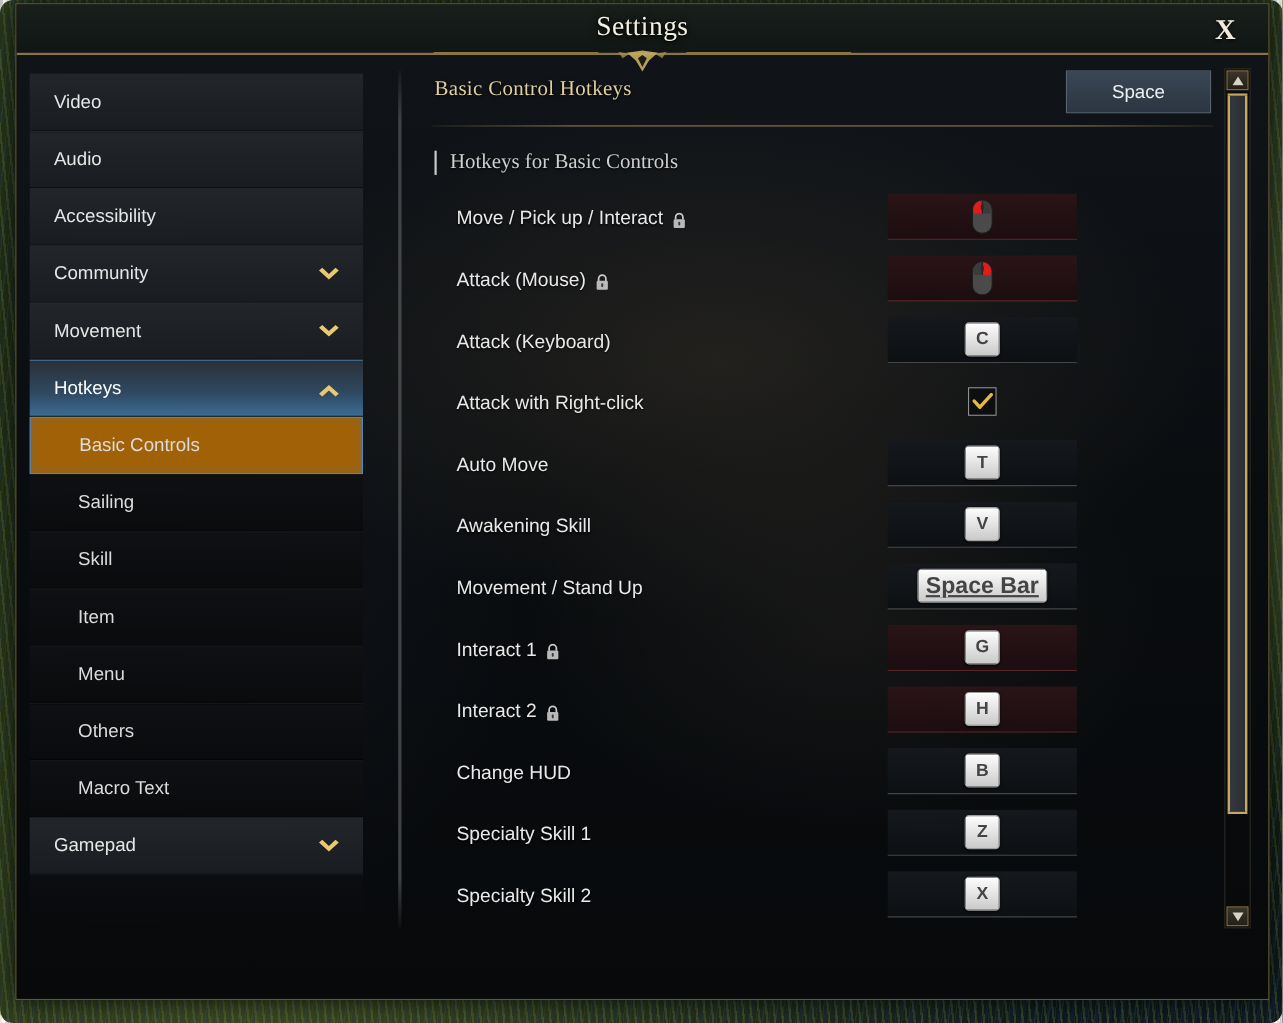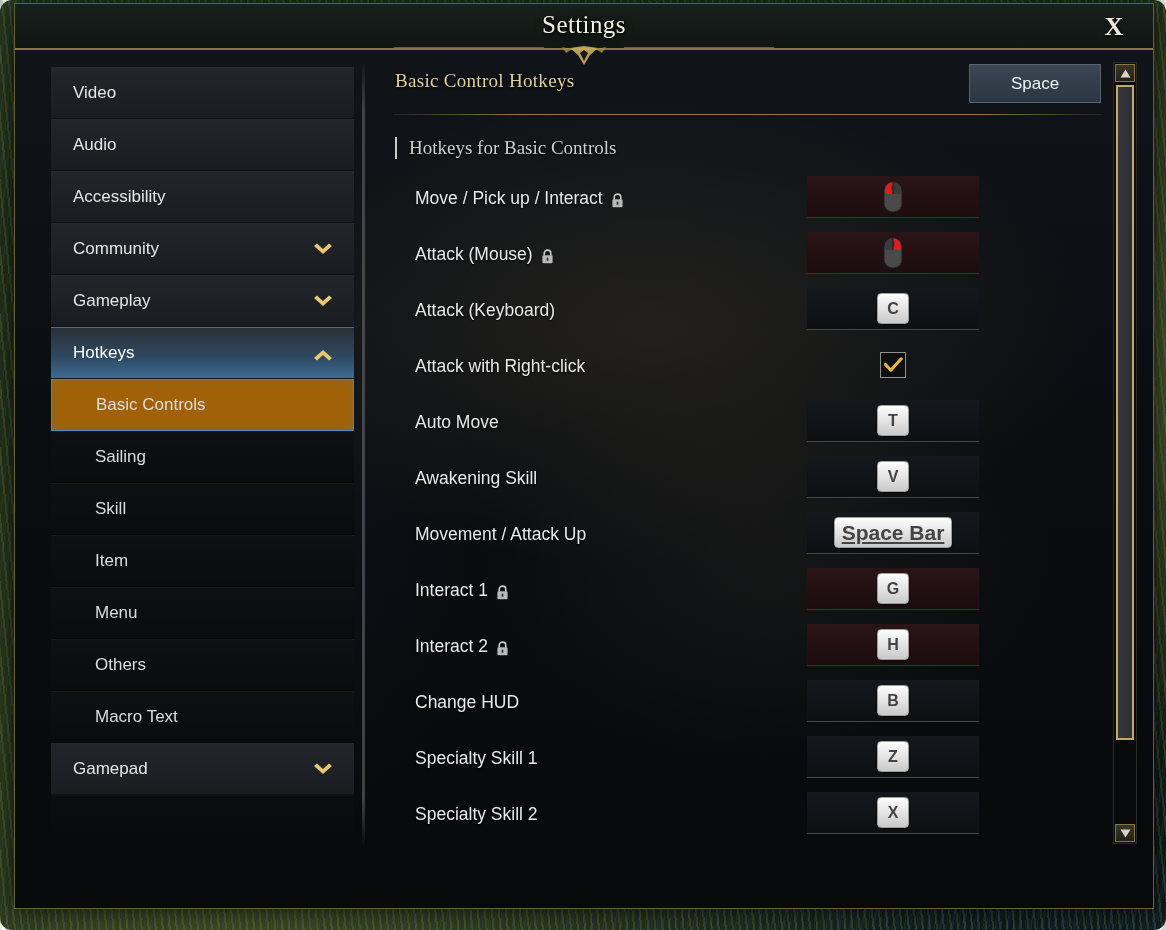--- a/index.html
+++ b/index.html
@@ -93,21 +93,21 @@
   
   .body-area {
     position: absolute;
     left: 0; top: 48px;
     width: 100%; height: 800px;
   }
 
   
   .sidebar {
     position: absolute;
-    left: 36px; top: 15px;
+    left: 12px; top: 15px;
     width: 303px; height: 775px;
   }
   .nav-item {
     position: relative;
     height: 52px;
     display: flex; align-items: center;
     padding-left: 22px;
     color: #e6e6e6;
     font-size: 17px;
     cursor: pointer;
@@ -358,21 +358,21 @@
             <div class="nav-item">
               <span>Accessibility</span>
             </div>
             <div class="nav-item">
               <span>Community</span>
               <span class="chev"><svg viewBox="0 0 22 14">
                   <path d="M2 3 L11 11 L20 3 L17 0.5 L11 6 L5 0.5 Z" fill="#e8c970"></path>
                 </svg></span>
             </div>
             <div class="nav-item">
-              <span>Gameplay</span>
+              <span>Movement</span>
               <span class="chev"><svg viewBox="0 0 22 14">
                   <path d="M2 3 L11 11 L20 3 L17 0.5 L11 6 L5 0.5 Z" fill="#e8c970"></path>
                 </svg></span>
             </div>
             <div class="nav-item expanded">
               <span>Hotkeys</span>
               <span class="chev"><svg viewBox="0 0 22 14">
                   <path d="M2 11 L11 3 L20 11 L17 13.5 L11 8 L5 13.5 Z" fill="#e8c970"></path>
                 </svg></span>
             </div>
@@ -492,21 +492,21 @@
             <div class="row">
               <div class="label">
                 <span>Awakening Skill</span>
               </div>
               <div class="binding">
                 <span class="keycap">V</span>
               </div>
             </div>
             <div class="row">
               <div class="label">
-                <span>Movement / Attack Up</span>
+                <span>Movement / Stand Up</span>
               </div>
               <div class="binding">
                 <span class="keycap wide">Space Bar</span>
               </div>
             </div>
             <div class="row locked">
               <div class="label">
                 <span>Interact 1</span>
                 <span class="lock"><svg viewBox="0 0 13 15" width="13" height="15">
                     <path d="M3.2 6.5 V4.4 a3.3 3.3 0 0 1 6.6 0 V6.5" fill="none" stroke="#c9c9c9" stroke-width="1.6"></path>

